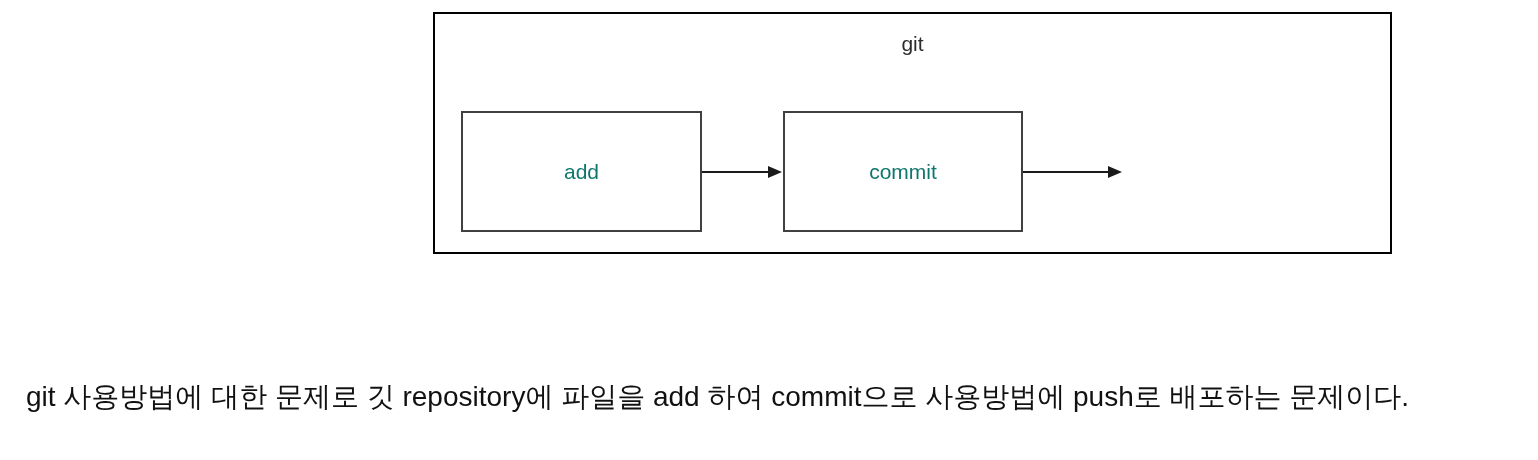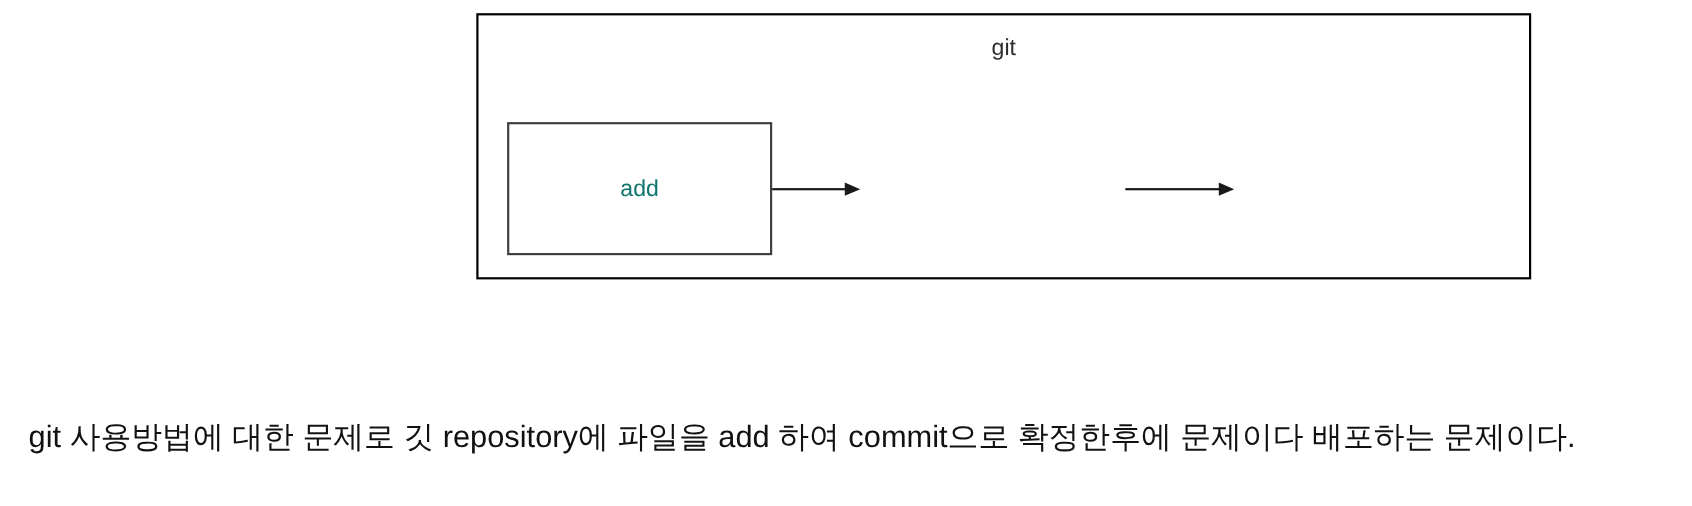--- a/index.html
+++ b/index.html
@@ -91,22 +91,23 @@
 <body>
 
 <div class="stage">
 
   <div class="git-container">
     <div class="git-container-label">git</div>
   </div>
 
   <div class="node node-add">add</div>
 
+  <div class="node node-commit">commit</div>
 
 
   <div class="arrow arrow-1"></div>
 
   <div class="arrow arrow-2"></div>
 
 
-  <div class="description">git 사용방법에 대한 문제로 깃 repository에 파일을 add 하여 commit으로 확정한후에 문제이다 배포하는 문제이다.</div>
+  <div class="description">git 사용방법에 대한 문제로 깃 repository에 파일을 add 하여 commit으로 사용방법에 push로 배포하는 문제이다.</div>
 
 </div>
 
 </body></html>

